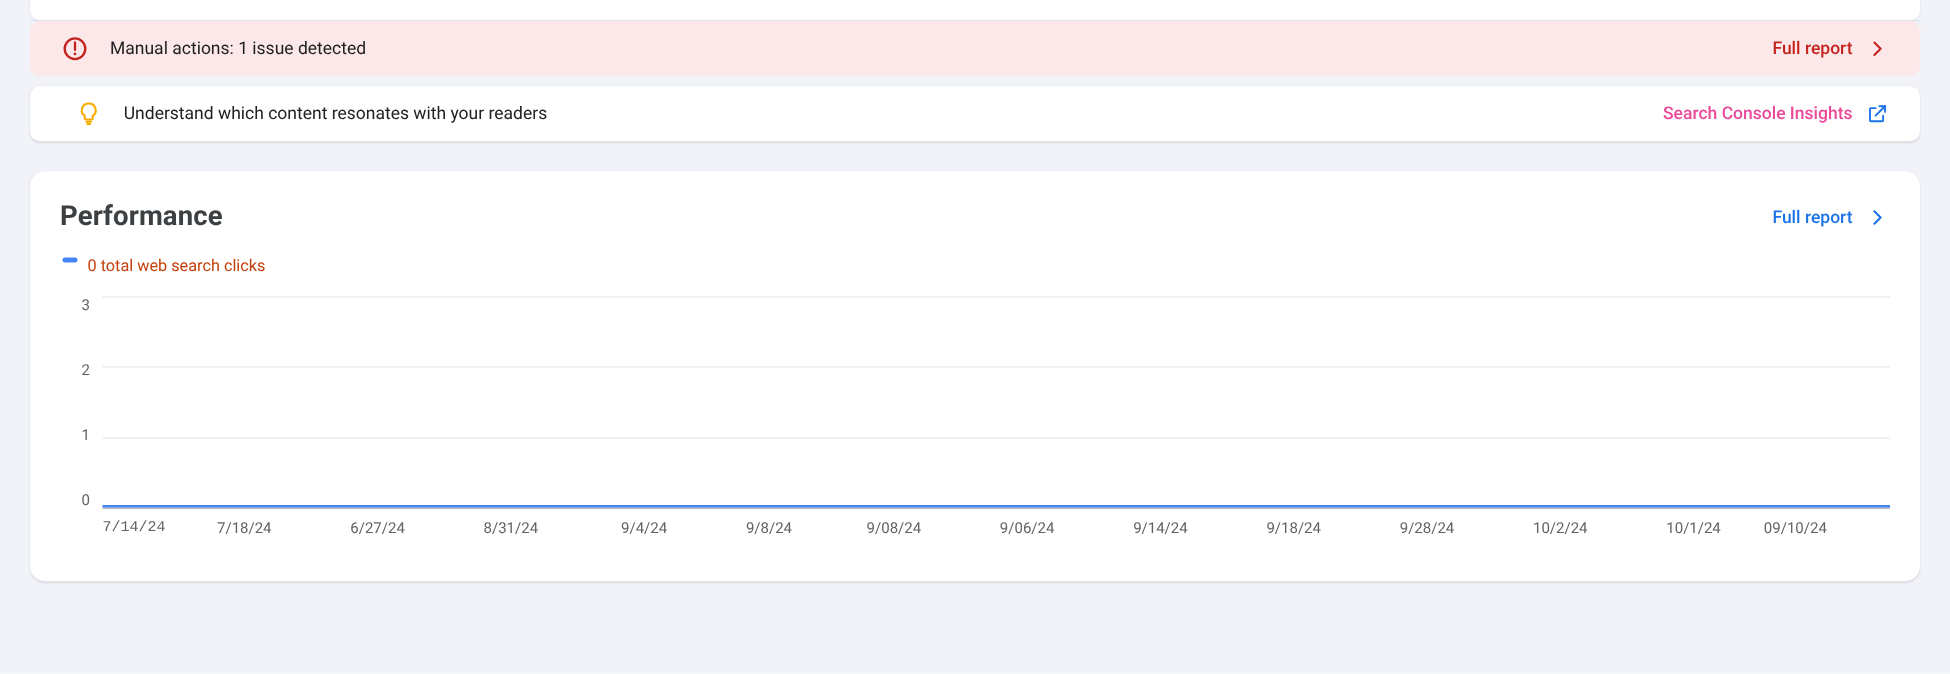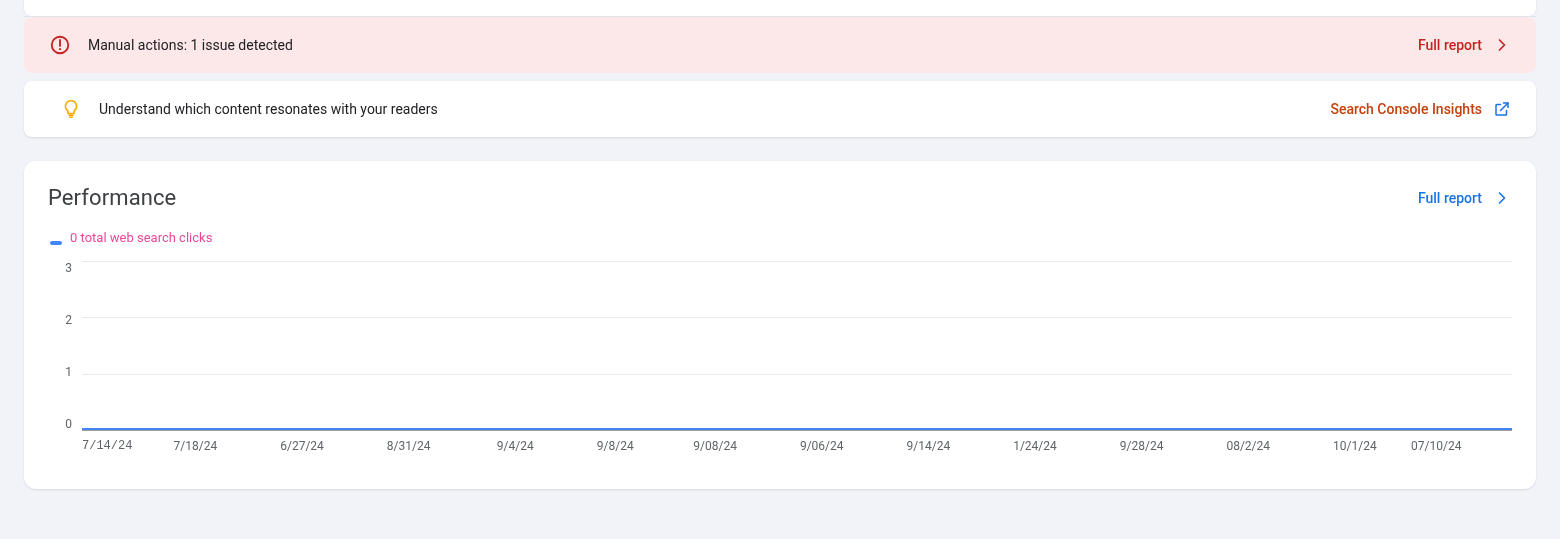--- a/index.html
+++ b/index.html
@@ -24,21 +24,21 @@
     margin: 0 12px;
     box-shadow: 0 0 0 1px rgba(0,0,0,0.03);
   }
   .gap-before-alert { height: 1px; background: #e0e3ea; margin: 0 12px; }
 
   .bar {
     display: flex;
     align-items: center;
     border-radius: 8px;
     padding: 0 24px;
-    height: 56px;
+    height: 44px;
     margin: 0 12px;
   }
   .bar.alert {
     margin-top: 0;
     background: #fce8e8;
   }
   .bar.tip {
     margin-top: 8px;
     background: #ffffff;
     box-shadow: 0 1px 2px rgba(60,64,67,0.15);
@@ -61,61 +61,61 @@
   .bar .action {
     display: flex;
     align-items: center;
     gap: 10px;
     font-size: 14px;
     font-weight: 500;
     cursor: pointer;
     white-space: nowrap;
   }
   .bar.alert .action { color: #c5221f; }
-  .bar.tip  .action { color: #c2410c; }
+  .bar.tip  .action { color: #ec4899; }
   .chev { width: 20px; height: 20px; display:flex; align-items:center; justify-content:center; }
   .chev svg { display:block; }
   .ext  { width: 20px; height: 20px; display:flex; align-items:center; justify-content:center; }
 
   
   .card {
     background: #fff;
     border-radius: 12px;
     margin: 24px 12px 0 12px;
     padding: 24px 24px 28px 24px;
     box-shadow: 0 1px 2px rgba(60,64,67,0.15);
   }
   .card-header {
     display: flex;
     align-items: center;
     margin-bottom: 20px;
   }
   .card-title {
     font-size: 22px;
-    font-weight: 400;
+    font-weight: 700;
     color: #3c4043;
     flex: 1 1 auto;
     letter-spacing: 0.1px;
   }
   .card-header .action {
     display: flex;
     align-items: center;
     gap: 10px;
     color: #1a73e8;
     font-size: 14px;
     font-weight: 500;
     cursor: pointer;
   }
 
   .legend {
     display: flex;
-    align-items: flex-end;
+    align-items: flex-start;
     gap: 8px;
     font-size: 13px;
-    color: #ec4899;
+    color: #c2410c;
     margin-bottom: 16px;
     margin-left: 2px;
   }
   .legend-swatch {
     width: 12px;
     height: 4px;
     border-radius: 2px;
     background: #4285f4;
   }
 
@@ -256,22 +256,22 @@
       <div class="x-axis">
         <span>7/14/24</span>
         <span>7/18/24</span>
         <span>6/27/24</span>
         <span>8/31/24</span>
         <span>9/4/24</span>
         <span>9/8/24</span>
         <span>9/08/24</span>
         <span>9/06/24</span>
         <span>9/14/24</span>
-        <span>1/24/24</span>
+        <span>9/18/24</span>
         <span>9/28/24</span>
-        <span>08/2/24</span>
+        <span>10/2/24</span>
         <span>10/1/24</span>
-        <span>07/10/24</span>
+        <span>09/10/24</span>
       </div>
     </div>
   </div>
 
 </div>
 
 </body></html>

